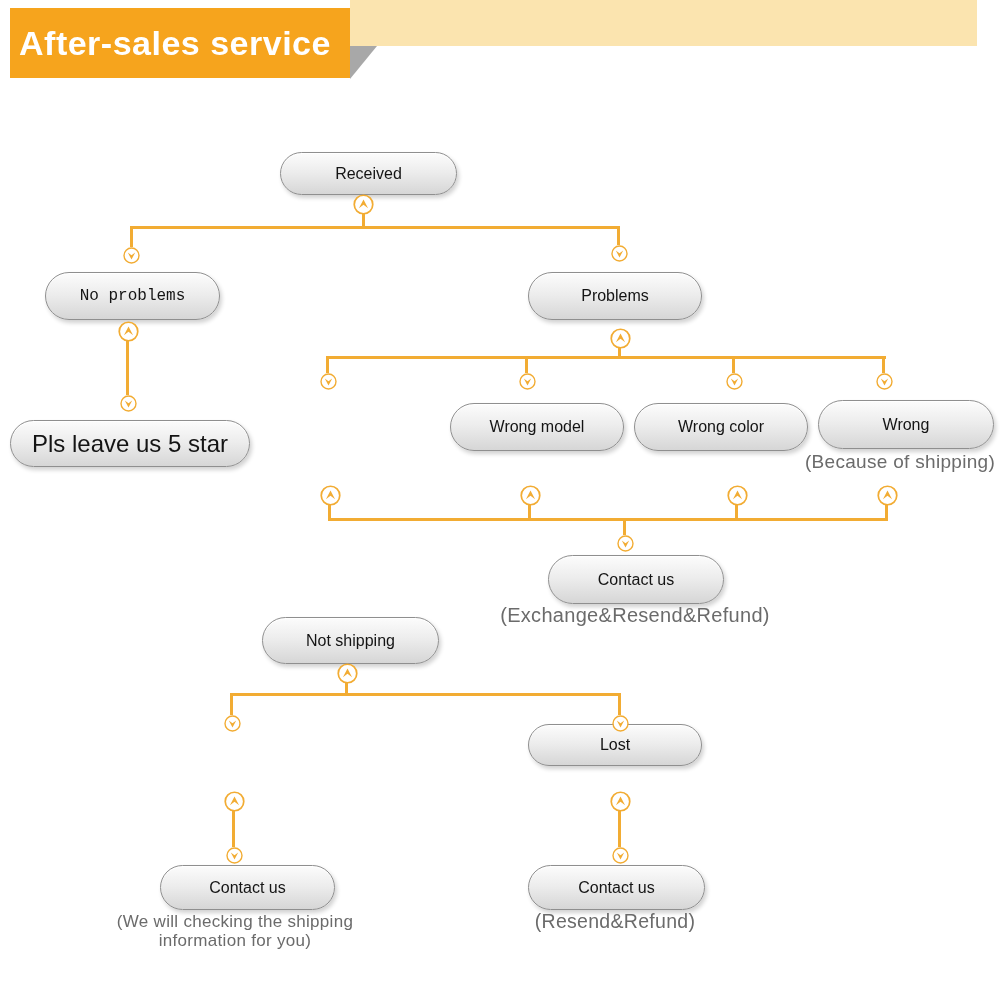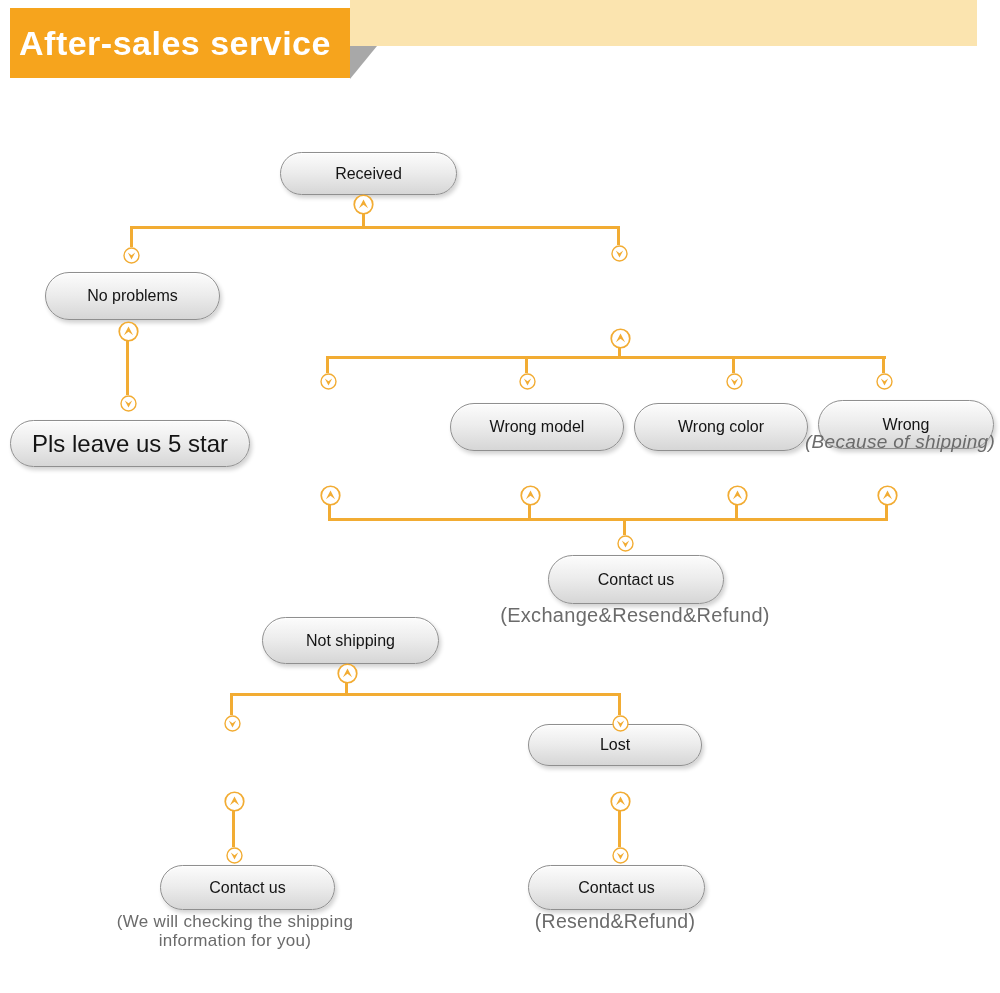--- a/index.html
+++ b/index.html
@@ -54,26 +54,27 @@
 
 <div class="canvas">
 
   <div class="strip"></div>
   <div class="fold"></div>
   <div class="banner">
     <span class="banner-title">After-sales service</span>
   </div>
 
   <div class="node" style="left:280px;top:152px;width:175px;height:41px;">Received</div>
-  <div class="node" style="left:45px;top:272px;width:173px;height:46px;">No problems</div>
+  <div class="node" style="left:45px;top:272px;width:173px;height:46px;font-family:Liberation Mono, monospace;">No problems</div>
+  <div class="node" style="left:528px;top:272px;width:172px;height:46px;">Problems</div>
   <div class="node" style="left:10px;top:420px;width:238px;height:45px;font-size:24px;">Pls leave us 5 star</div>
   <div class="node" style="left:450px;top:403px;width:172px;height:46px;">Wrong model</div>
   <div class="node" style="left:634px;top:403px;width:172px;height:46px;">Wrong color</div>
   <div class="node" style="left:818px;top:400px;width:174px;height:47px;">Wrong</div>
-  <div class="caption" style="left:800px;top:432px;width:200px;font-style:italic;">(Because of shipping)</div>
+  <div class="caption" style="left:800px;top:452px;width:200px;">(Because of shipping)</div>
 
   <div class="node" style="left:548px;top:555px;width:174px;height:47px;">Contact us</div>
   <div class="caption" style="left:480px;top:604px;width:310px;font-size:20px;">(Exchange&amp;Resend&amp;Refund)</div>
 
   <div class="node" style="left:262px;top:617px;width:175px;height:45px;">Not shipping</div>
   <div class="node" style="left:528px;top:724px;width:172px;height:40px;">Lost</div>
 
   <div class="node" style="left:160px;top:865px;width:173px;height:43px;">Contact us</div>
   <div class="caption" style="left:85px;top:913px;width:300px;font-size:17px;">(We will checking the shipping information for you)</div>
 

